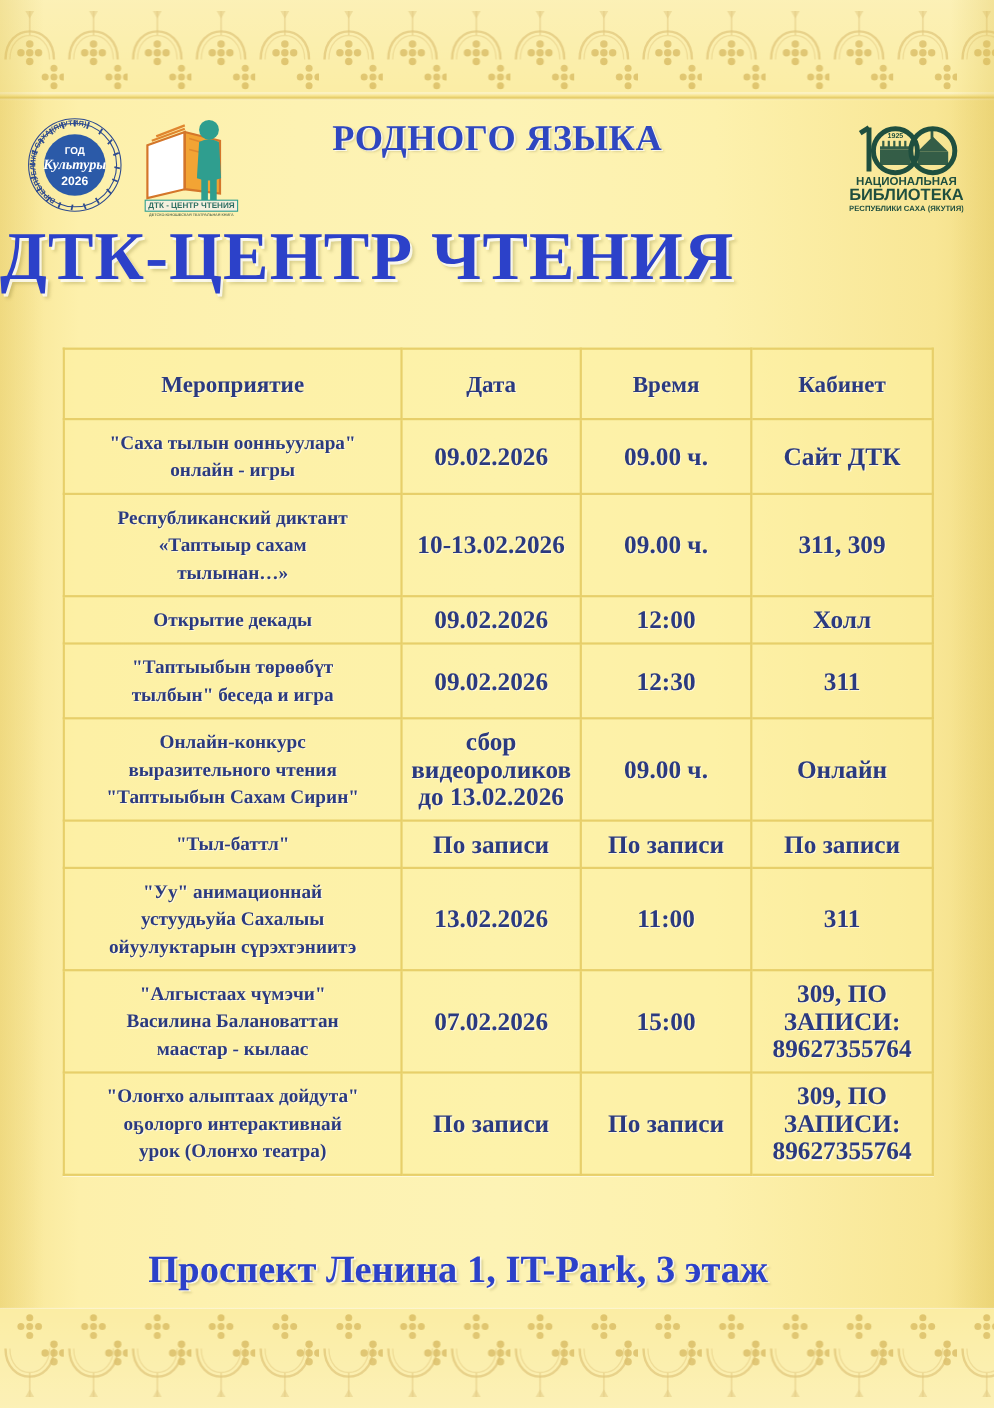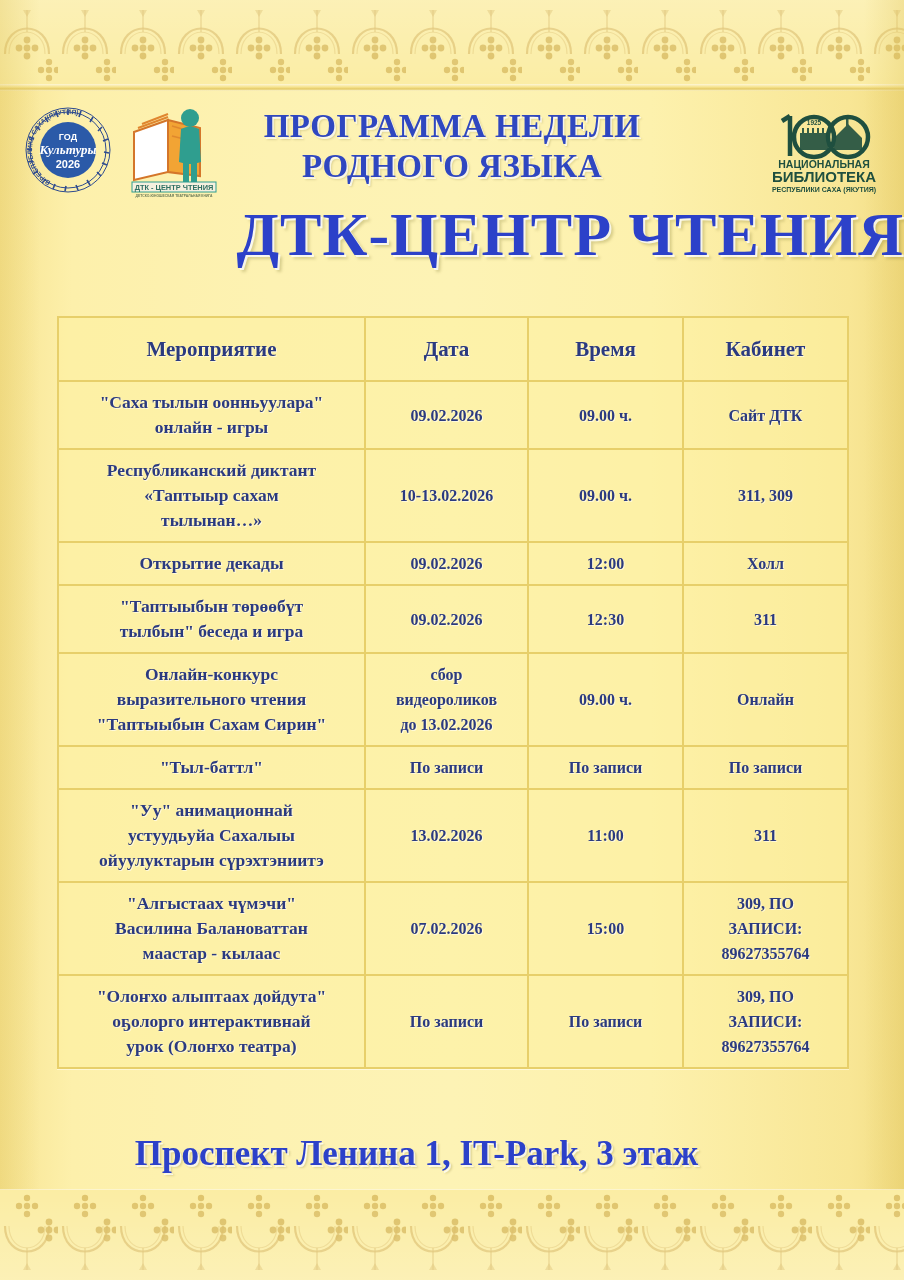--- a/index.html
+++ b/index.html
@@ -118,21 +118,21 @@
     color: #2f47c0;
     text-shadow: 1.5px 1.5px 0 rgba(255,255,255,.75), 2.5px 2.5px 2px rgba(120,110,40,.22);
     white-space: nowrap;
   }
 
   .main-title {
     position: absolute;
     left: 0;
     top: 100px;
     width: 904px;
-    text-align: right;
+    text-align: left;
     font-family: "Liberation Serif", serif;
     font-weight: bold;
     font-size: 62px;
     line-height: 72px;
     letter-spacing: 1px;
     color: #2c41c9;
     text-shadow: 2px 2px 0 rgba(255,255,255,.8), 4px 4px 3px rgba(120,110,40,.28);
     white-space: nowrap;
   }
 
@@ -170,21 +170,21 @@
   }
 
   table.schedule thead th {
     font-size: 21px;
     line-height: 26px;
     height: 52px;
     padding: 18px 4px;
   }
 
   table.schedule tbody td {
-    font-size: 16px;
+    font-size: 23px;
     line-height: 25px;
   }
 
   table.schedule tbody td.event-cell {
     font-size: 17.5px;
     line-height: 25px;
   }
 
   
   .cell-lines span { display: block; }
@@ -341,21 +341,20 @@
           <path d="M62,32 L76,18 L90,32 Z"></path>
           <rect x="74" y="12" width="2.5" height="8"></rect>
         </g>
         <text x="52" y="62" text-anchor="middle" class="lg-text-small" font-size="10.5" fill="#1f4f3f">НАЦИОНАЛЬНАЯ</text>
         <text x="52" y="76" text-anchor="middle" class="lg-text-small" font-size="15" fill="#1f4f3f">БИБЛИОТЕКА</text>
         <text x="52" y="86" text-anchor="middle" class="lg-text-small" font-size="7" fill="#1f4f3f">РЕСПУБЛИКИ САХА (ЯКУТИЯ)</text>
       </svg>
     </div>
 
     <div class="title-block">
-      <div class="title-line">ПРОГРАММА НЕДЕЛИ</div>
       <div class="title-line">РОДНОГО ЯЗЫКА</div>
     </div>
 
     <div class="main-title">ДТК-ЦЕНТР ЧТЕНИЯ</div>
   </div>
 
   <div class="schedule-wrap">
     <table class="schedule">
       <colgroup>
         <col class="c-event">

